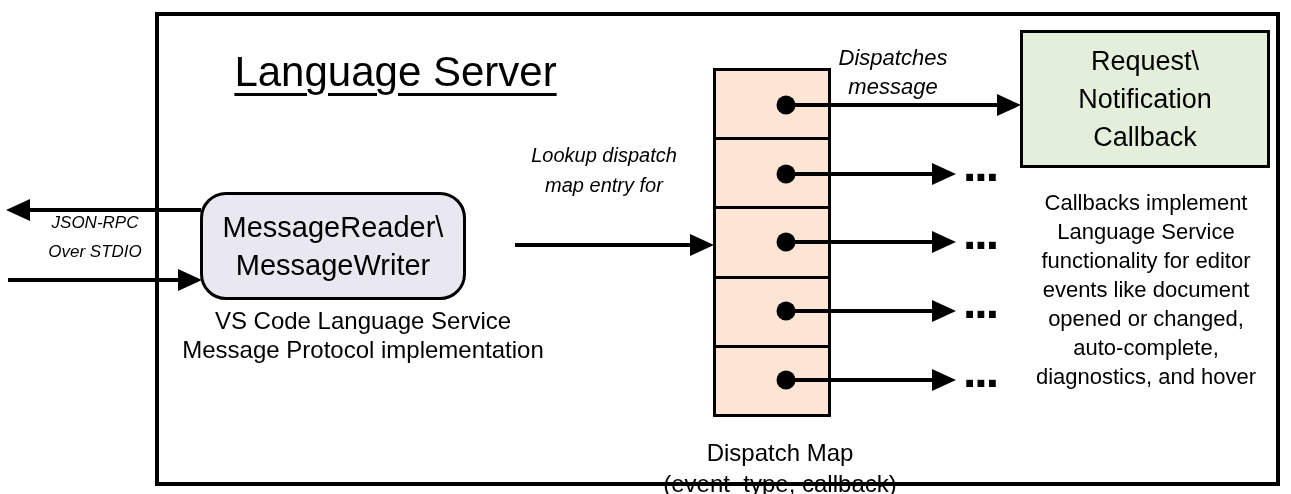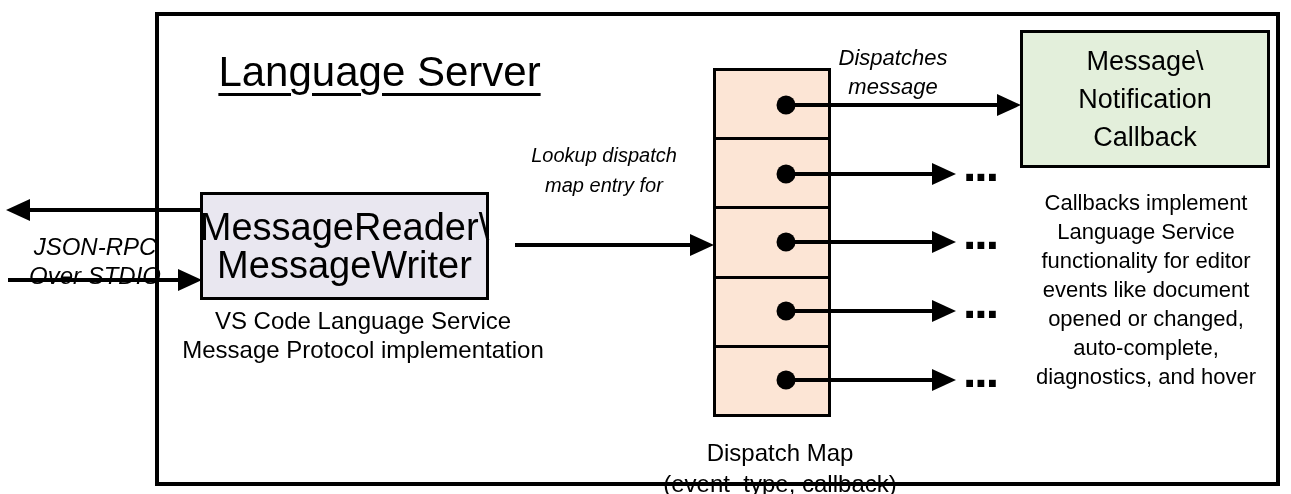--- a/index.html
+++ b/index.html
@@ -21,55 +21,55 @@
     background:var(--background);
     overflow:hidden;
   }
   .outer-box{
     position:absolute;left:155px;top:12px;width:1125px;height:474px;
     border:4px solid var(--stroke);
     box-sizing:border-box;
     background:var(--background);
   }
   .title{
-    position:absolute;left:212px;top:47px;width:335px;
+    position:absolute;left:228px;top:47px;width:335px;
     font-size:42px;line-height:50px;text-align:center;
     text-decoration:underline;
     text-decoration-thickness:3px;
     text-underline-offset:7px;
     white-space:nowrap;
   }
   .node{
     position:absolute;box-sizing:border-box;
     border:3px solid var(--stroke);
     display:flex;flex-direction:column;
     align-items:center;justify-content:center;
     text-align:center;
   }
   .message-box{
-    left:200px;top:192px;width:289px;height:108px;
+    left:200px;top:192px;width:266px;height:108px;
     background:var(--message-box-fill);
-    font-size:38px;line-height:38px;
+    font-size:29px;line-height:38px;border-radius:26px;
   }
   .callback-box{
     left:1020px;top:30px;width:250px;height:138px;
     background:var(--callback-box-fill);
     font-size:27px;line-height:38px;
   }
   .dispatch-map{
     position:absolute;left:713px;top:68px;width:118px;height:349px;
     box-sizing:border-box;border:3px solid var(--stroke);
     display:flex;flex-direction:column;
     background:var(--dispatch-cell-fill);
   }
   .dispatch-cell{flex:1;border-top:3px solid var(--stroke);}
   .dispatch-cell:first-child{border-top:none;}
   .lbl{position:absolute;text-align:center;}
   .italic{font-style:italic;}
-  .stdio-label{left:20px;top:232px;width:150px;font-size:24px;line-height:29px;}
+  .stdio-label{left:20px;top:208px;width:150px;font-size:17px;line-height:29px;}
   .lookup-label{left:515px;top:140px;width:178px;font-size:20px;line-height:30px;}
   .dispatches-label{left:818px;top:43px;width:150px;font-size:22px;line-height:29px;text-align:center;}
   .map-label{left:645px;top:424px;width:270px;font-size:24px;line-height:31px;margin-top:13px;}
   .caption{left:178px;top:306px;width:370px;font-size:24px;line-height:29px;}
   .note{left:1012px;top:188px;width:268px;font-size:22px;line-height:29px;}
   .overlay{
     position:absolute;left:0;top:0;width:1291px;height:494px;
     pointer-events:none;
   }
   .overlay line{stroke:var(--stroke);stroke-width:4;}
@@ -120,21 +120,21 @@
     <div>Dispatch Map</div>
     <div>(event_type, callback)</div>
   </div>
 
   <div class="lbl italic dispatches-label">
     <div>Dispatches</div>
     <div>message</div>
   </div>
 
   <div class="node callback-box">
-    <div>Message\</div>
+    <div>Request\</div>
     <div>Notification</div>
     <div>Callback</div>
   </div>
 
   <div class="lbl note">
     <div>Callbacks implement</div>
     <div>Language Service</div>
     <div>functionality for editor</div>
     <div>events like document</div>
     <div>opened or changed,</div>

